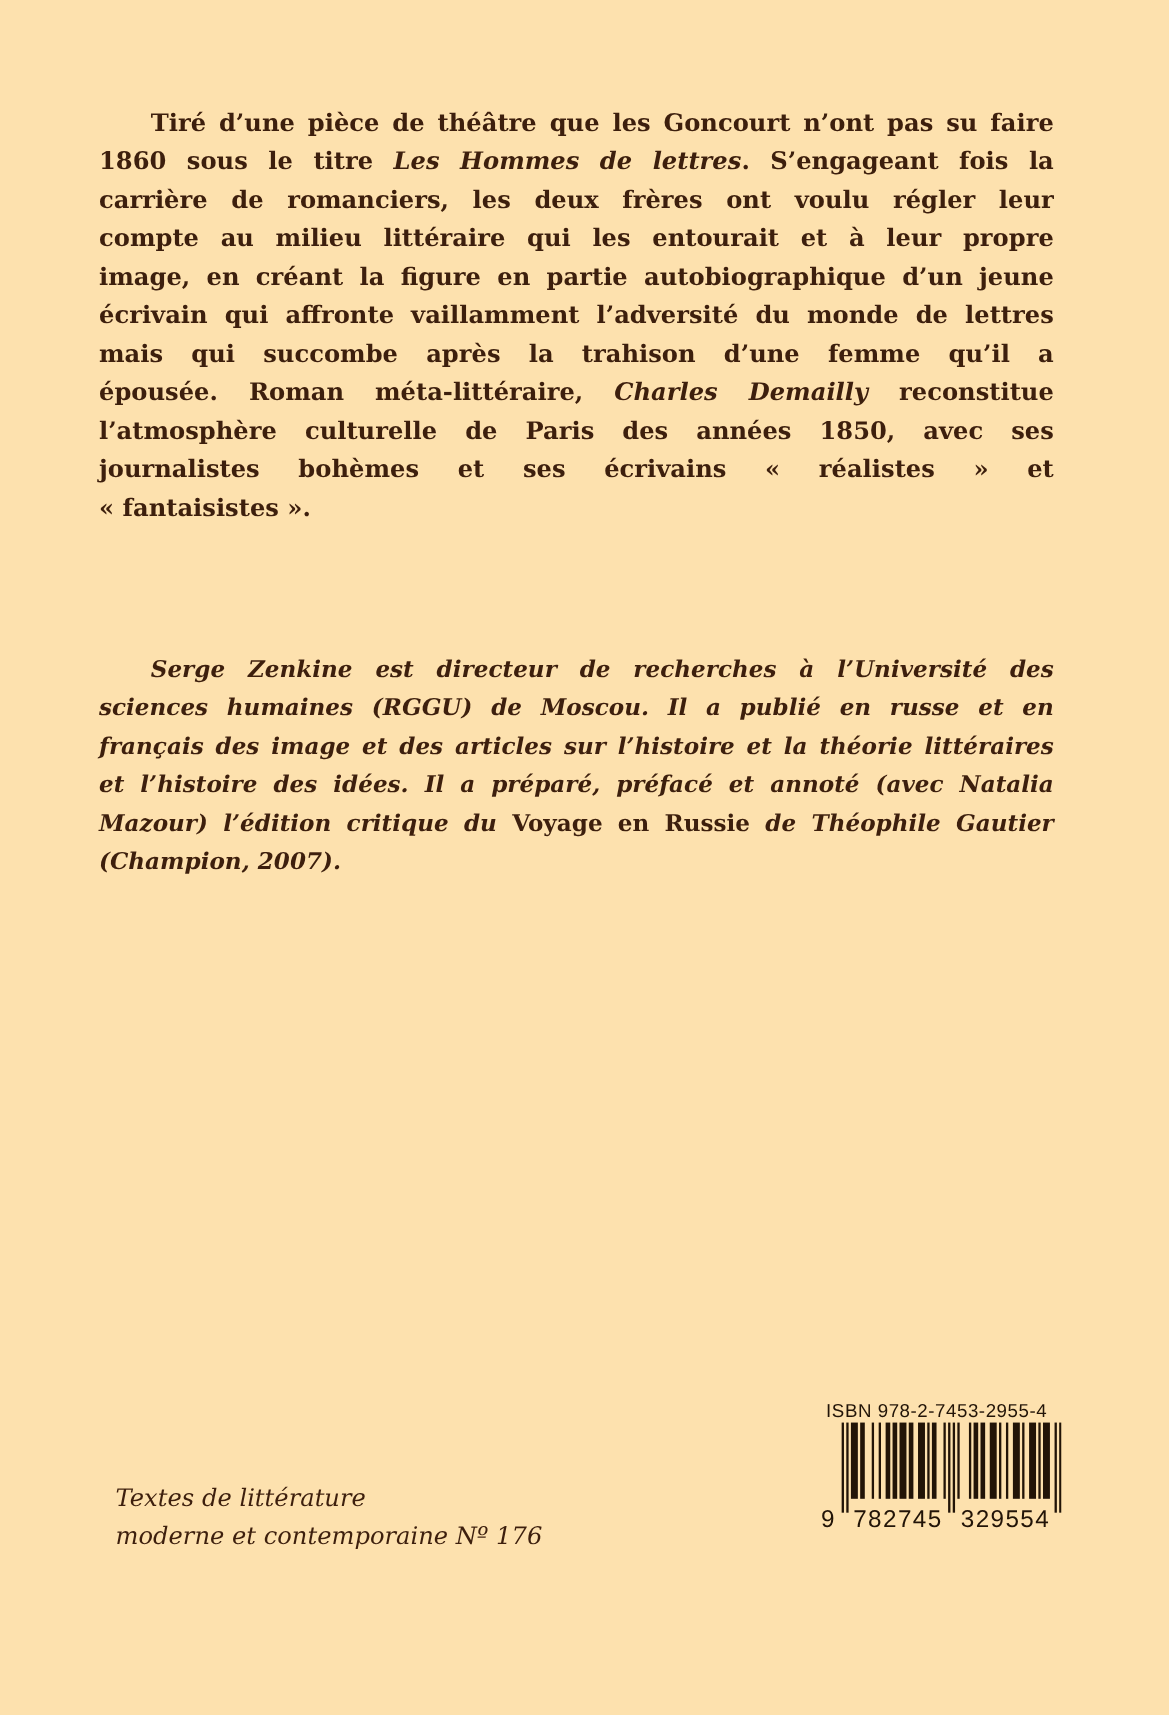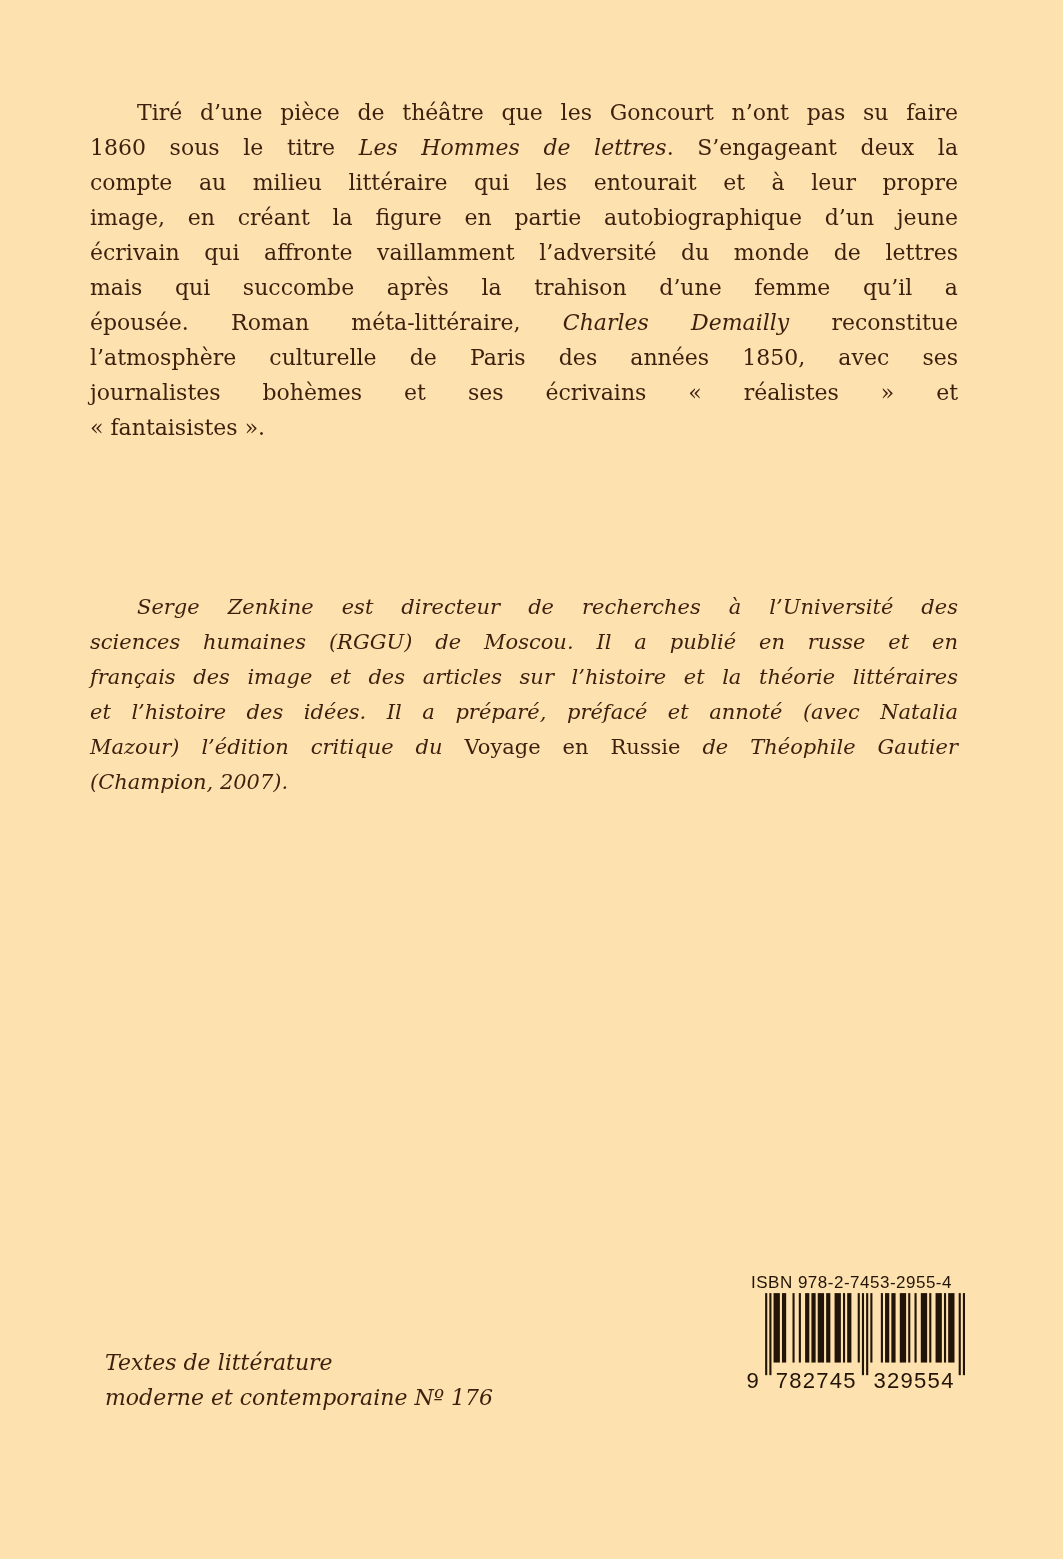--- a/index.html
+++ b/index.html
@@ -20,20 +20,21 @@
   .para {
     position: absolute;
     left: 90px;
     width: 868px;
     font-size: 22px;
     line-height: 35px;
   }
   .para .line {
     text-align: justify;
     text-align-last: justify;
+    font-weight: bold;
   }
   .para .line.first { text-indent: 47px; }
   .para .line.last { text-align: center; text-align-last: left; }
   .it { font-style: italic; }
   .synopsis { top: 95px; }
   .bio { top: 590px; font-size: 21px; }
   .series {
     position: absolute;
     left: 105px;
     top: 1327px;
@@ -66,21 +67,22 @@
     font-size: 10.5px;
   }
 </style>
 </head>
 <body>
 
 <main>
 
   <section class="para synopsis">
       <div class="line first"><span>Tiré d’une pièce de théâtre que les Goncourt n’ont pas su faire</span></div>
-      <div class="line"><span>1860 sous le titre </span><span class="it">Les Hommes de lettres</span><span>. S’engageant deux la</span></div>
+      <div class="line"><span>1860 sous le titre </span><span class="it">Les Hommes de lettres</span><span>. S’engageant fois la</span></div>
+      <div class="line"><span>carrière de romanciers, les deux frères ont voulu régler leur</span></div>
       <div class="line"><span>compte au milieu littéraire qui les entourait et à leur propre</span></div>
       <div class="line"><span>image, en créant la figure en partie autobiographique d’un jeune</span></div>
       <div class="line"><span>écrivain qui affronte vaillamment l’adversité du monde de lettres</span></div>
       <div class="line"><span>mais qui succombe après la trahison d’une femme qu’il a</span></div>
       <div class="line"><span>épousée. Roman méta-littéraire, </span><span class="it">Charles Demailly</span><span> reconstitue</span></div>
       <div class="line"><span>l’atmosphère culturelle de Paris des années 1850, avec ses</span></div>
       <div class="line"><span>journalistes bohèmes et ses écrivains « réalistes » et</span></div>
       <div class="line last"><span>« fantaisistes ».</span></div>
     </section>
 

